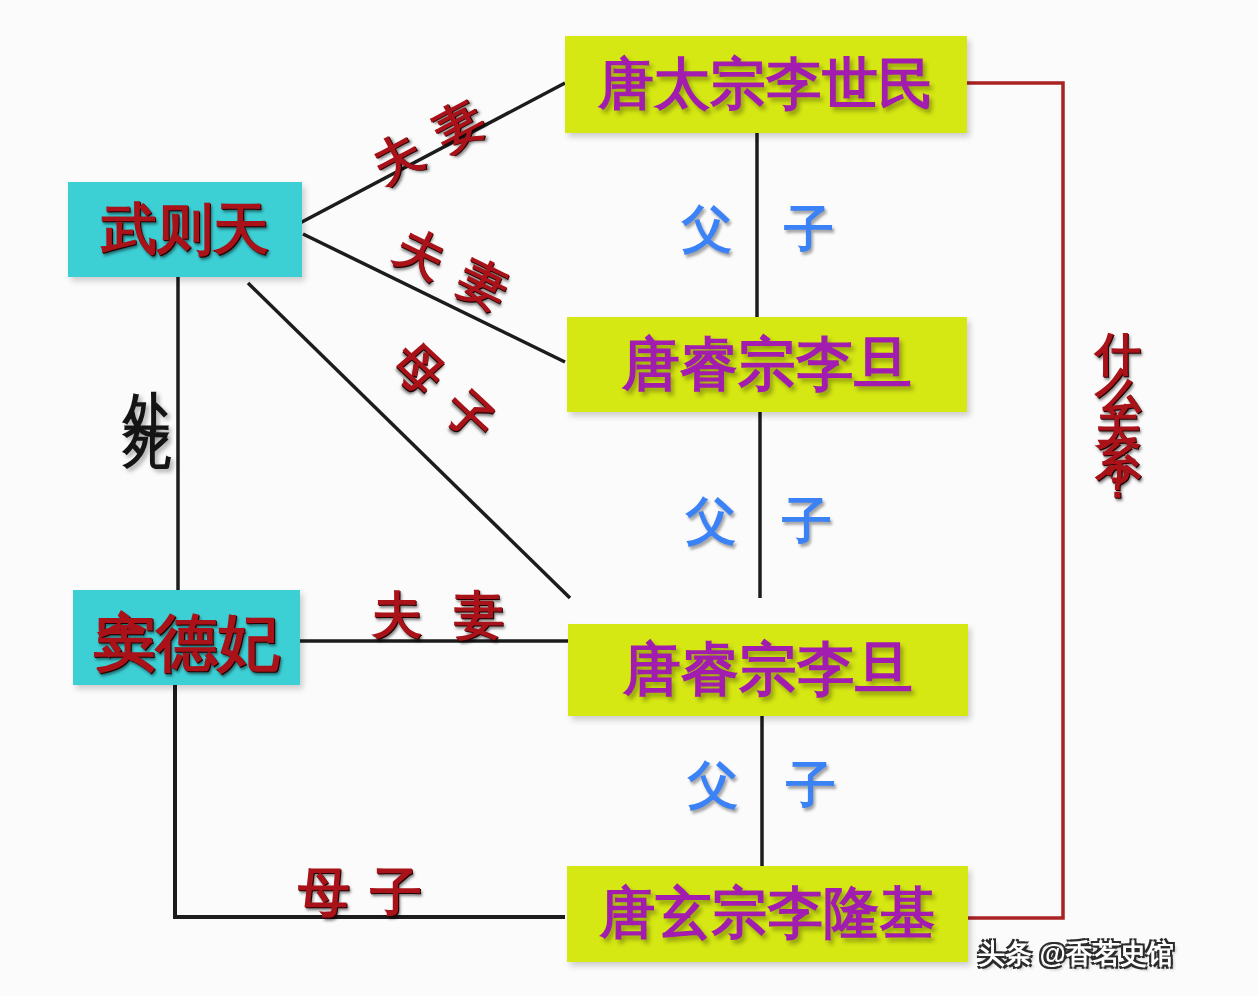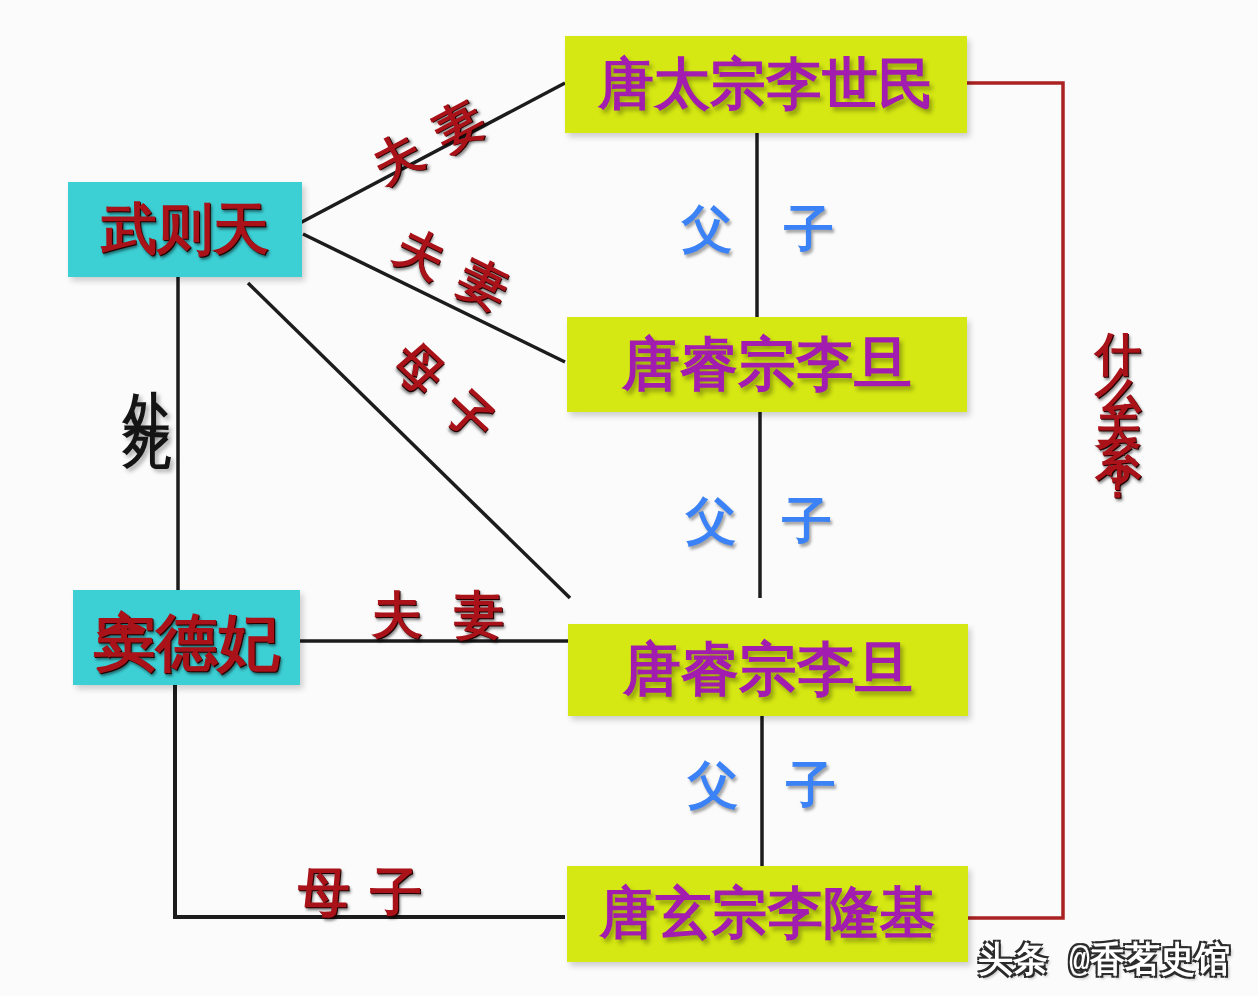--- a/index.html
+++ b/index.html
@@ -115,15 +115,15 @@
   <div class="edge-label txt-red" style="left:298px;top:858px;font-size:52px;letter-spacing:20px;">母子</div>
 
   <div class="edge-label txt-blue" style="left:682px;top:196px;font-size:50px;letter-spacing:52px;">父子</div>
 
   <div class="edge-label txt-blue" style="left:686px;top:488px;font-size:50px;letter-spacing:46px;">父子</div>
 
   <div class="edge-label txt-blue" style="left:688px;top:752px;font-size:50px;letter-spacing:48px;">父子</div>
 
   <div class="edge-label txt-red vertical" style="left:1088px;top:296px;font-size:46px;letter-spacing:34px;">什么关系？</div>
 
-  <div class="watermark" style="left:978px;top:936px;font-size:35px;font-family:Liberation Mono, monospace;">头条 @香茗史馆</div>
+  <div class="watermark" style="left:978px;top:936px;font-size:27px;">头条 @香茗史馆</div>
 
 </div>
 
 </body></html>

